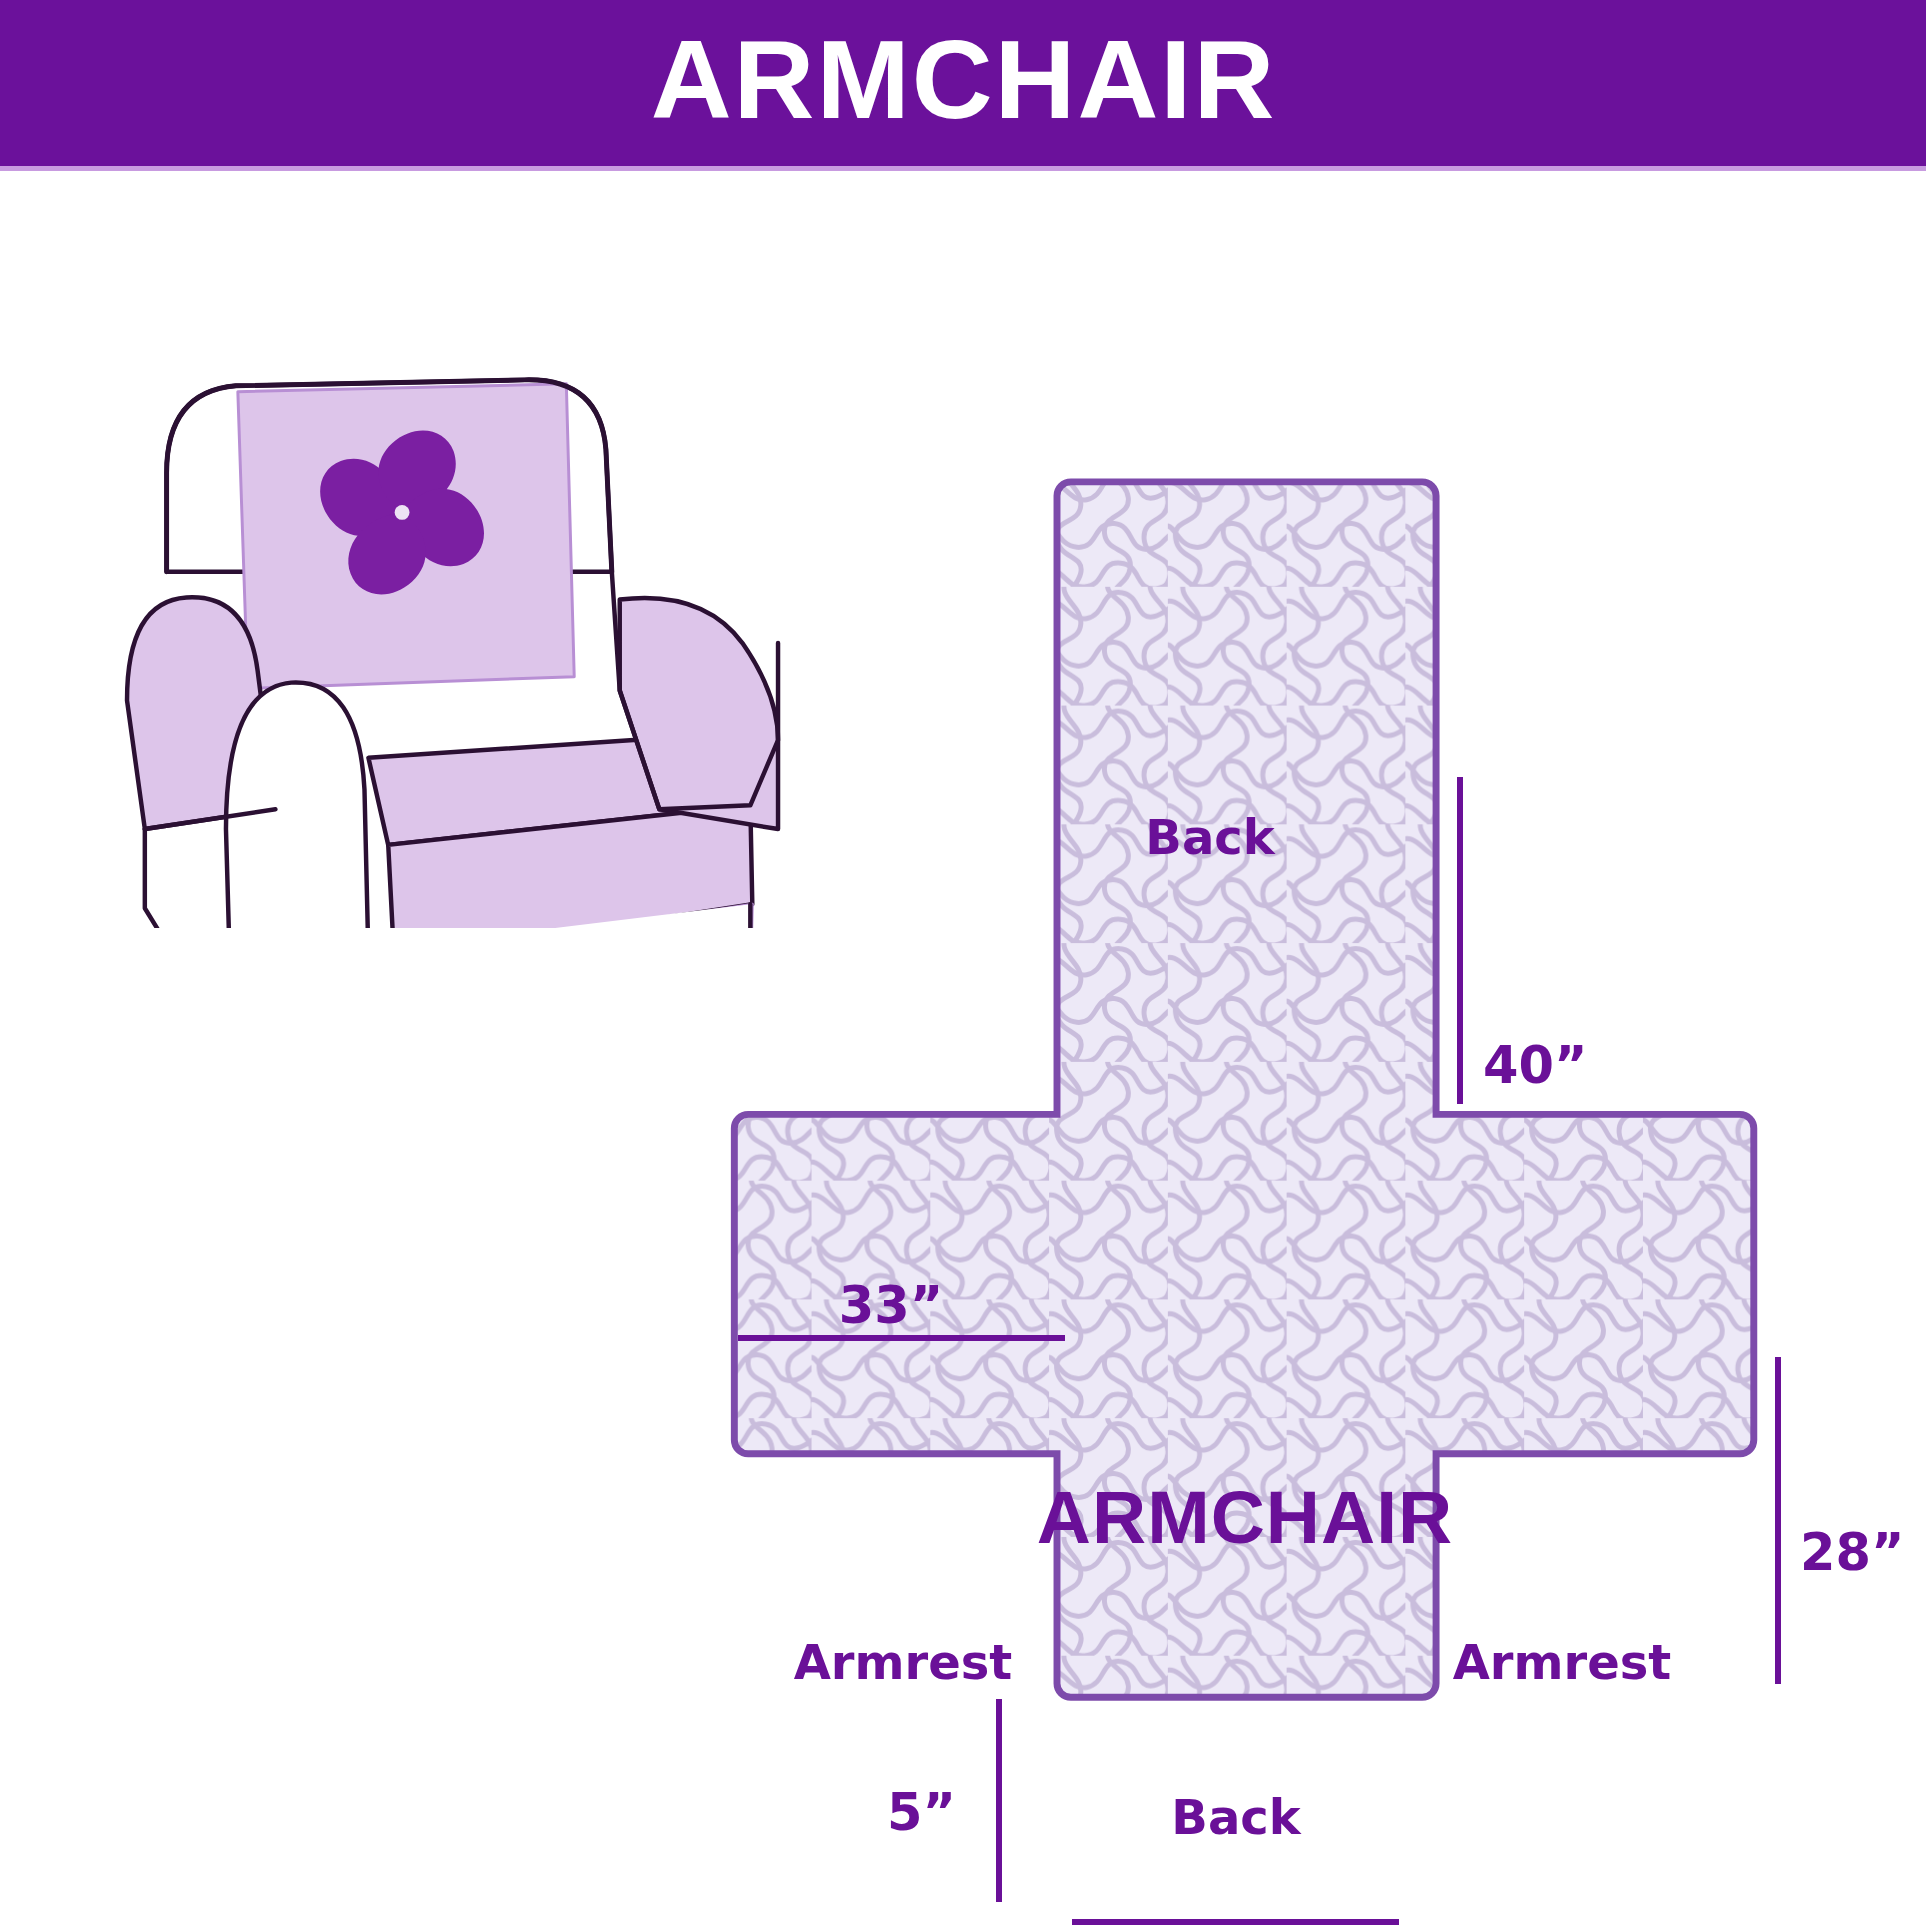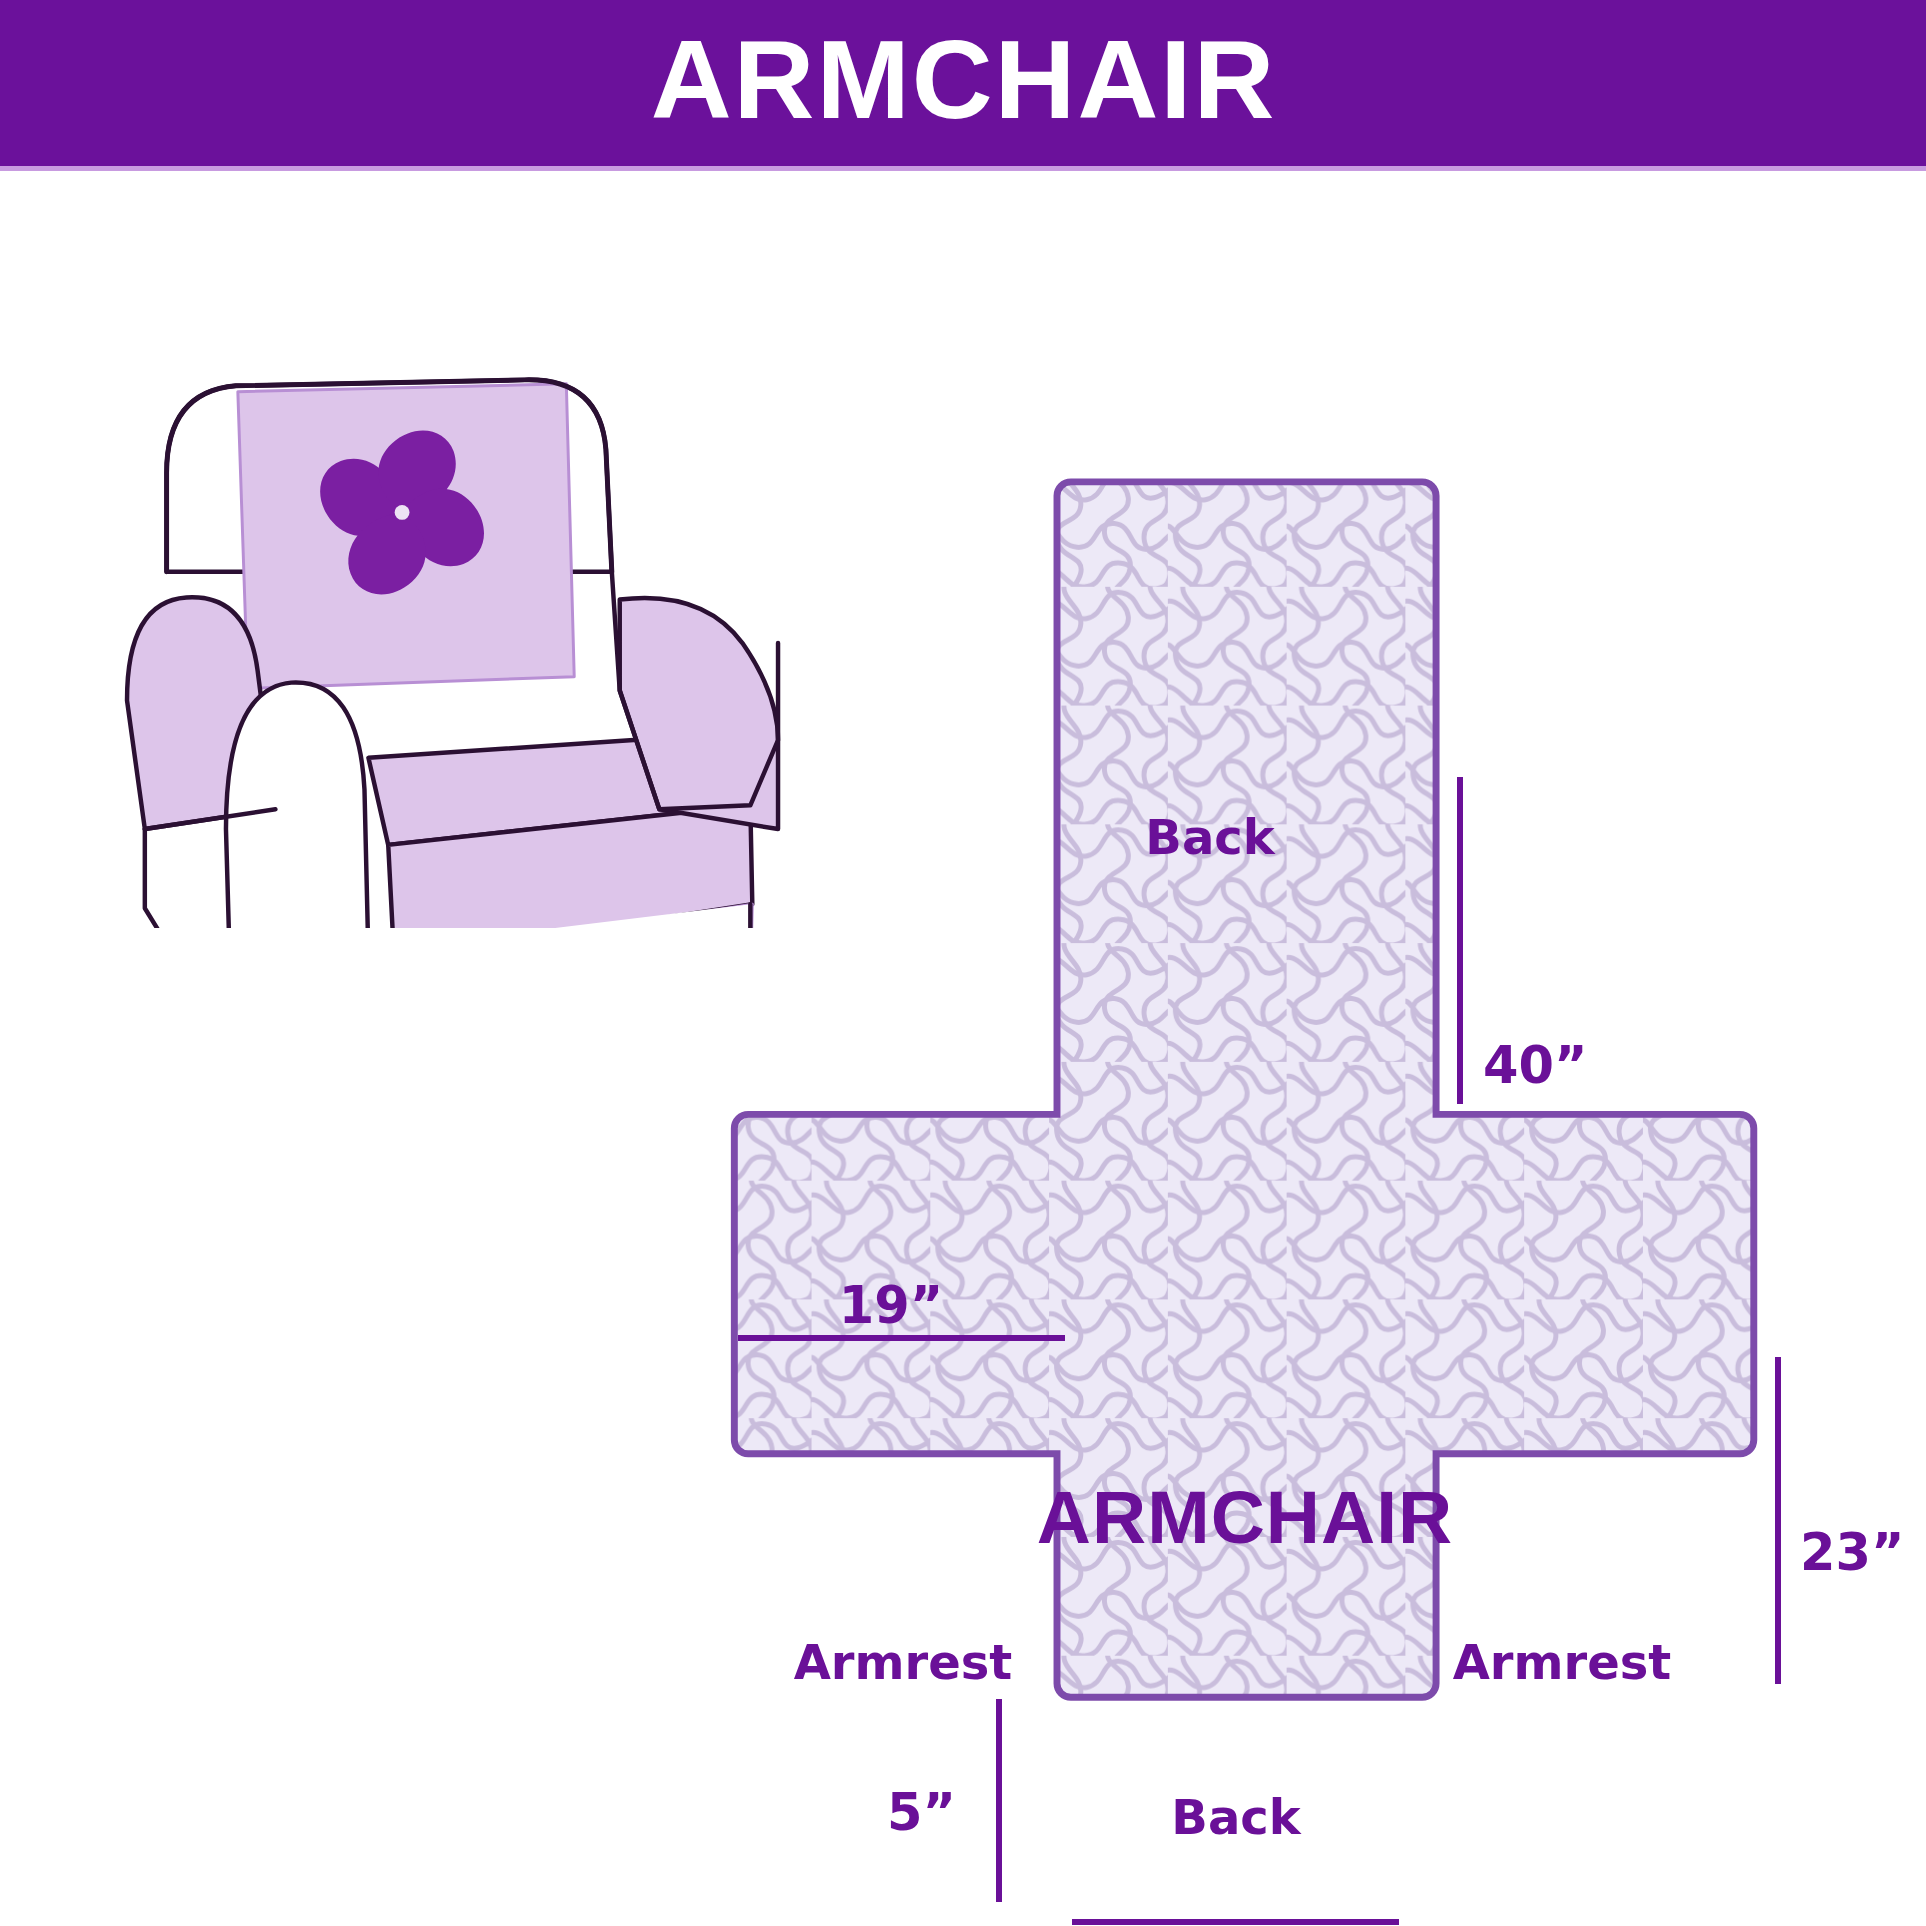--- a/index.html
+++ b/index.html
@@ -214,18 +214,18 @@
   <div class="dim-line h" id="dimline-24-top"></div>
   <div class="dim-line h" id="dimline-24-bottom"></div>
 
   <div class="diagram-label part-label" id="label-back">Back</div>
   <div class="diagram-label part-label" id="label-armrest-left">Armrest</div>
   <div class="diagram-label part-label" id="label-armrest-right">Armrest</div>
   <div class="diagram-label part-label" id="label-front">Back</div>
   <div class="diagram-label" id="label-armchair-center">ARMCHAIR</div>
 
   <div class="diagram-label dim-label" id="label-40">40”</div>
-  <div class="diagram-label dim-label" id="label-24-top">19”</div>
-  <div class="diagram-label dim-label" id="label-23">23”</div>
+  <div class="diagram-label dim-label" id="label-24-top">33”</div>
+  <div class="diagram-label dim-label" id="label-23">28”</div>
   <div class="diagram-label dim-label" id="label-13">5”</div>
 
 </div>
 
 
 </body></html>

